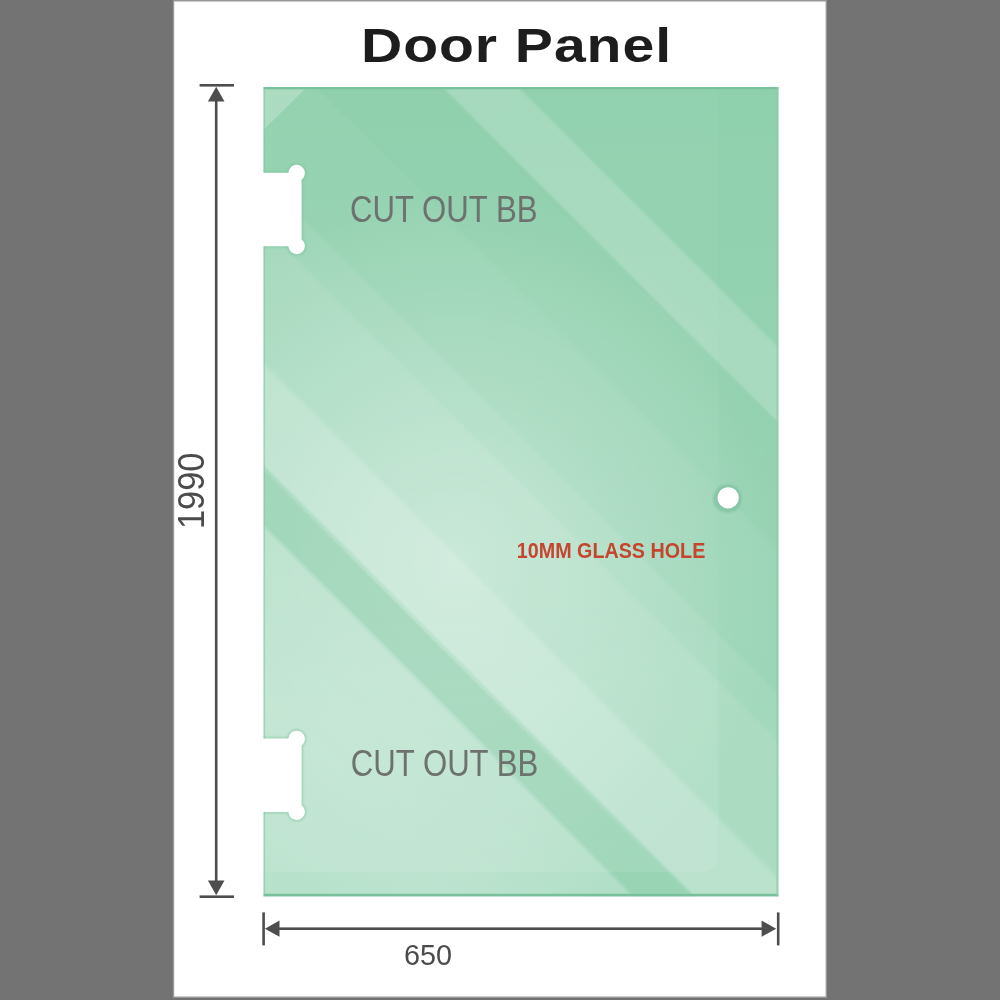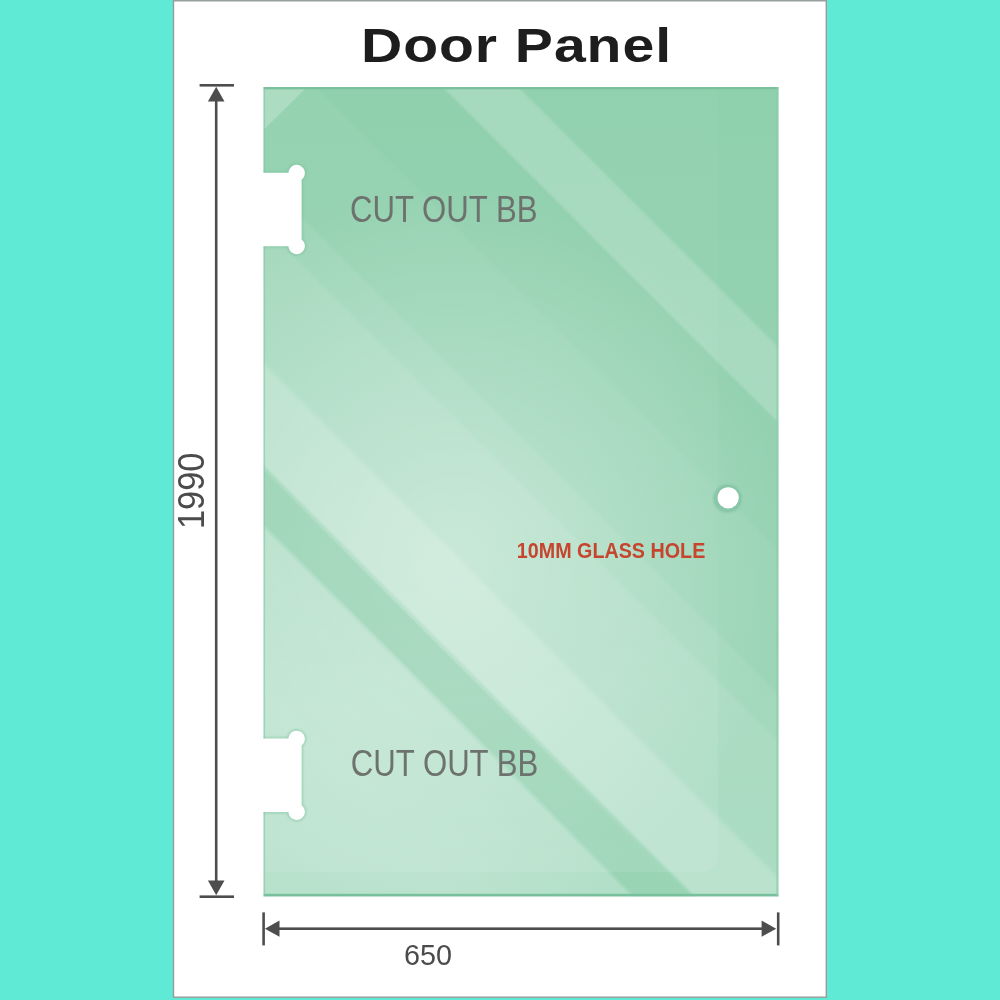--- a/index.html
+++ b/index.html
@@ -1,16 +1,16 @@
 <!DOCTYPE html>
 <html><head>
 <meta charset="utf-8">
 <style>
   html,body{margin:0;padding:0;background:#ffffff;}
-  .page{position:relative;width:1000px;height:1000px;background:#5eead4;font-family:"Liberation Sans",sans-serif;}
+  .page{position:relative;width:1000px;height:1000px;background:#737373;font-family:"Liberation Sans",sans-serif;}
   svg{position:absolute;left:0;top:0;}
 </style>
 </head>
 <body>
 <div class="page">
 <svg width="1000" height="1000" viewBox="0 0 1000 1000">
   <defs>
     <linearGradient id="baseV" gradientUnits="userSpaceOnUse" x1="0" y1="86" x2="0" y2="896">
       <stop offset="0" stop-color="#8DCFAB"></stop>
       <stop offset="0.51" stop-color="#95D2B2"></stop>

